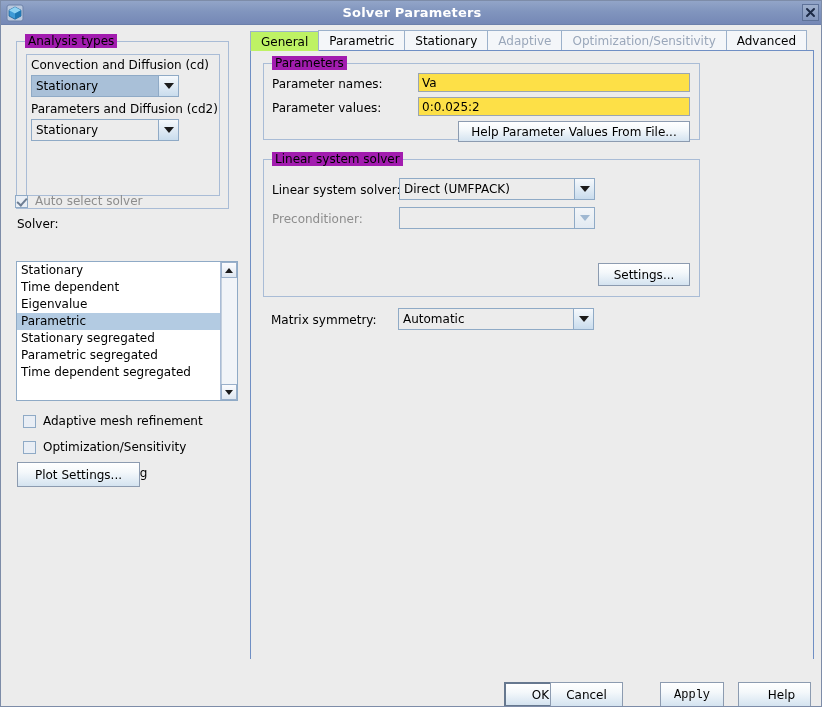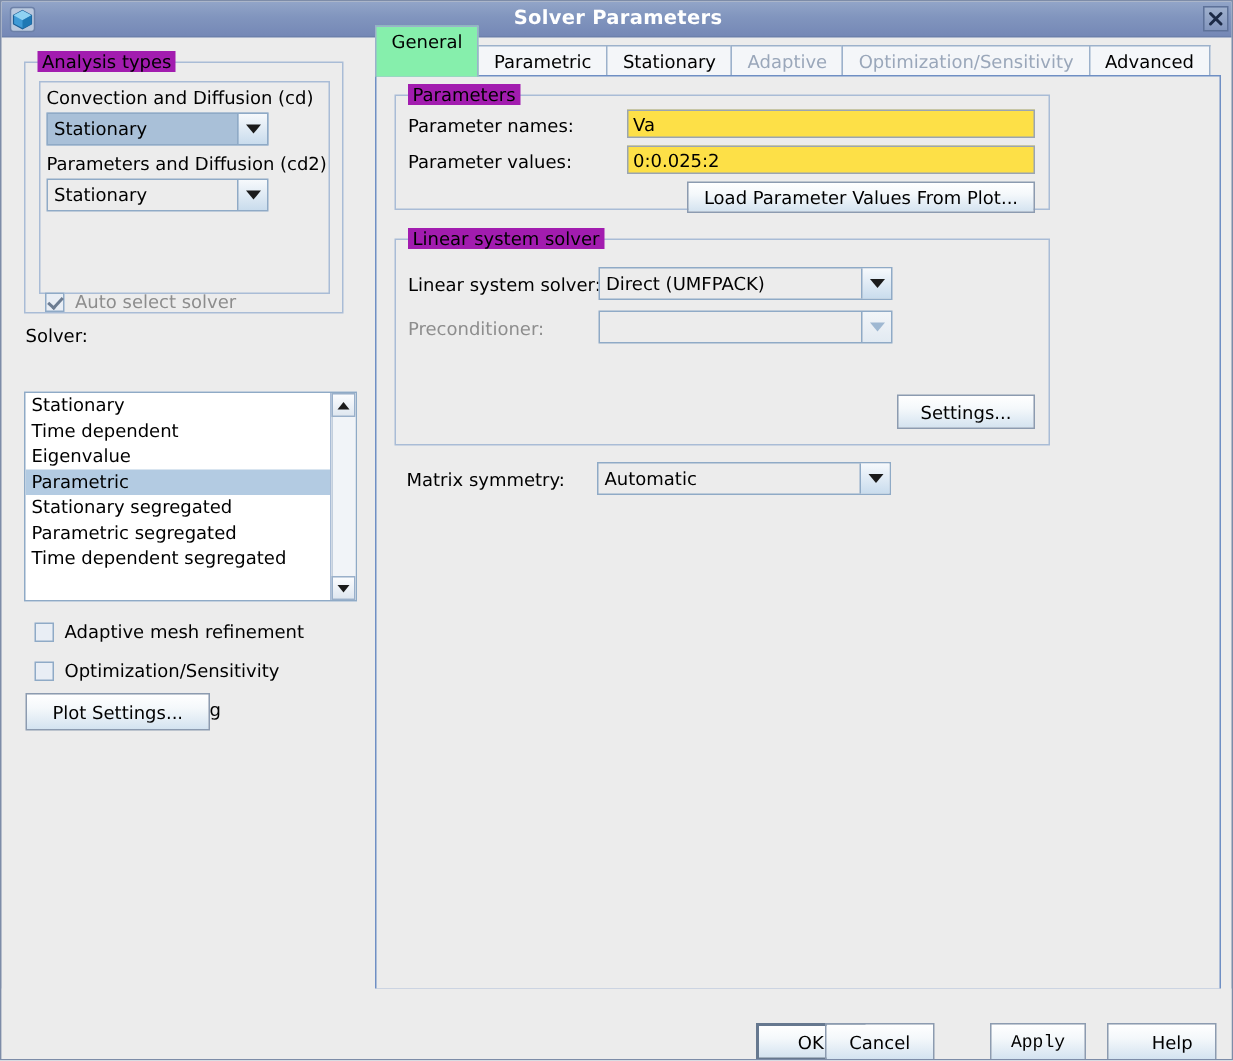--- a/index.html
+++ b/index.html
@@ -266,22 +266,22 @@
     border: 1px solid #9cb1cb;
     border-bottom: none;
     background: #f4f6f9;
     box-sizing: border-box;
     position: relative;
     cursor: pointer;
     white-space: nowrap;
     margin-right: -1px;
   }
   .tab.active {
-    background: #86efac;
-    height: 34px;
+    background: #bef264;
+    height: 20px;
     line-height: 21px;
     z-index: 3;
   }
   .tab.disabled { color: #9aa7ba; }
   .tabpanel {
     position: absolute;
     left: 0; top: 21px;
     width: 564px; height: 610px;
     border: 1px solid #6f8fc4;
     background: #ececec;
@@ -350,21 +350,21 @@
         <div class="combo" style="position:absolute;left:4px;top:64px;width:148px;">
           <div class="combo-text">Stationary</div>
           <div class="combo-arrow">
               <span class="arrow-dn"></span>
             </div>
         </div>
 
       </div>
     </div>
 
-    <div class="checkrow" style="left:21px;top:165px;justify-content:flex-end;">
+    <div class="checkrow" style="left:6px;top:165px;justify-content:flex-end;">
       <span class="cbox checked"></span>
       <span class="disabled-text">Auto select solver</span>
     </div>
 
     <div class="field-label" style="position:absolute;left:8px;top:188px;">Solver:</div>
 
     <div class="listbox">
       <div class="list-items" id="solver-items">
           <div class="list-item">Stationary</div>
           <div class="list-item">Time dependent</div>
@@ -415,21 +415,21 @@
 
       <div class="groupbox" style="left:12px;top:12px;width:437px;height:77px;">
         <div class="gb-title">Parameters</div>
 
         <div class="field-label" style="position:absolute;left:8px;top:13px;">Parameter names:</div>
         <div class="txtfield" style="position:absolute;left:154px;top:9px;width:272px;">Va</div>
 
         <div class="field-label" style="position:absolute;left:8px;top:37px;">Parameter values:</div>
         <div class="txtfield" style="position:absolute;left:154px;top:33px;width:272px;">0:0.025:2</div>
 
-        <div class="btn" style="position:absolute;left:194px;top:57px;width:232px;height:21px;">Load Parameter Values From Plot...</div>
+        <div class="btn" style="position:absolute;left:194px;top:57px;width:232px;height:21px;">Help Parameter Values From File...</div>
       </div>
 
       <div class="groupbox" style="left:12px;top:108px;width:437px;height:138px;">
         <div class="gb-title">Linear system solver</div>
 
         <div class="field-label" style="position:absolute;left:8px;top:23px;">Linear system solver:</div>
         <div class="combo" style="position:absolute;left:135px;top:18px;width:196px;">
           <div class="combo-text">Direct (UMFPACK)</div>
           <div class="combo-arrow">
               <span class="arrow-dn"></span>

